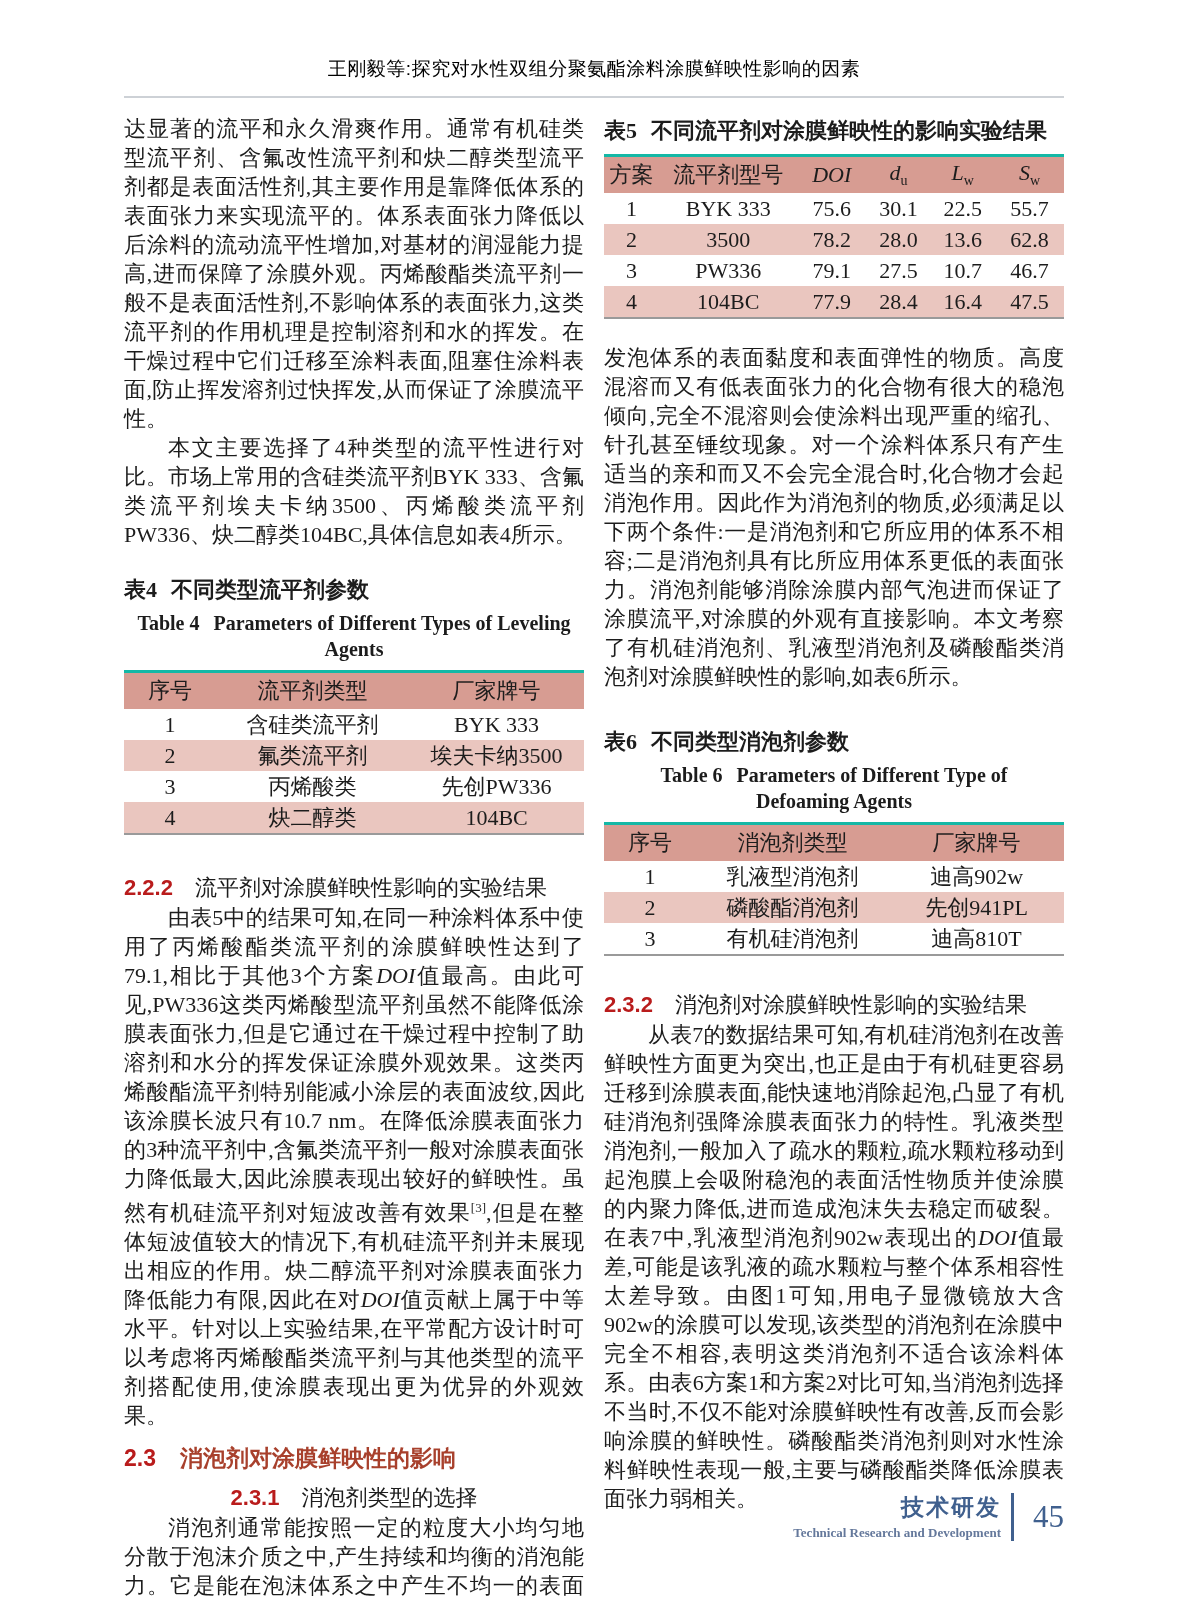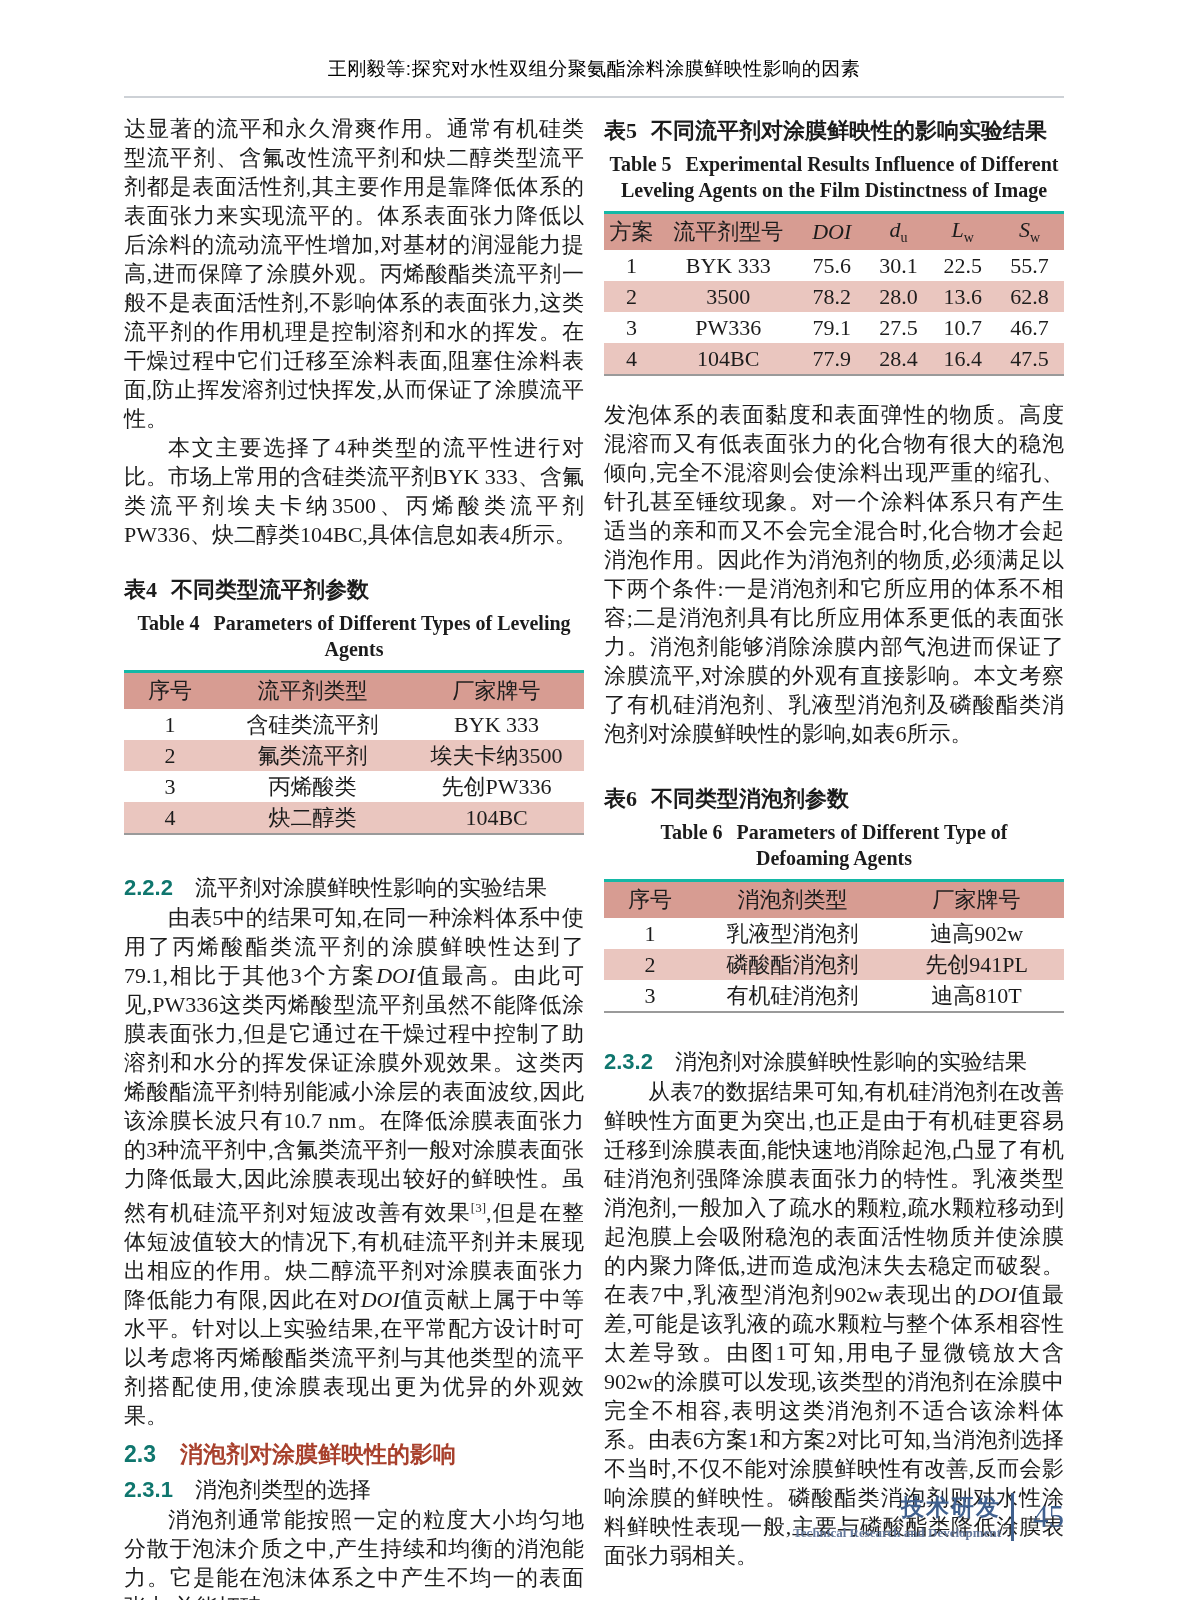--- a/index.html
+++ b/index.html
@@ -20,24 +20,24 @@
   .tbl-caption-en{margin-top:5px;text-align:center;font-size:20px;font-weight:bold;line-height:26px;}
   .cap-label{margin-right:14px;}
   table{width:100%;border-collapse:collapse;margin-top:8px;
         border-top:3px solid #14b8a6;border-bottom:2px solid #9a9a9a;}
   th{background:#d79c92;font-weight:normal;height:36px;font-size:22px;text-align:center;padding:0;}
   td{height:31px;font-size:22px;text-align:center;padding:0;}
   tr.alt td{background:#eac6bf;}
   td sub,th sub{font-size:14px;}
 
   .h3{margin-top:38px;font-size:22px;line-height:30px;}
-  .h-num{color:#0f766e;font-family:"Liberation Sans","DejaVu Sans",sans-serif;font-weight:bold;margin-right:22px;}
-  .h2-red{margin-top:8px;font-size:23px;line-height:32px;font-weight:bold;color:#a8402c;}
+  .h-num{color:#b91c1c;font-family:"Liberation Sans","DejaVu Sans",sans-serif;font-weight:bold;margin-right:22px;}
+  .h2-red{margin-top:8px;font-size:23px;line-height:40px;font-weight:bold;color:#a8402c;}
   .h2-red .h-num{margin-right:24px;}
-  .h3-black{margin-top:2px;}
+  .h3-black{margin-top:2px;text-align:center;}
 
   .footer{position:absolute;top:1492px;right:123px;display:flex;align-items:center;}
   .footer-text{text-align:right;color:#40608e;}
   .footer-zh{font-size:23px;font-weight:bold;font-family:"Liberation Sans","DejaVu Sans",sans-serif;letter-spacing:2px;}
   .footer-en{font-size:13px;color:#64789b;font-weight:bold;margin-top:2px;text-align:right;}
   .footer-bar{width:3px;height:48px;background:#40608e;margin-left:10px;margin-right:9px;}
   .footer-num{font-size:31px;color:#40608e;margin-left:10px;}
 </style>
 </head>
 <body>
@@ -101,24 +101,20 @@
         <div class="h3 h3-black" style="margin-top:4px">
           <span class="h-num">2.3.1</span><span>消泡剂类型的选择</span>
         </div>
         <p class="body-p indent">消泡剂通常能按照一定的粒度大小均匀地分散于泡沫介质之中,产生持续和均衡的消泡能力。它是能在泡沫体系之中产生不均一的表面张力,并能打破</p>
       </div>
 
       <div class="col">
         <div class="tbl-caption-zh" style="margin-top:2px">
           <span class="cap-label">表5</span><span>不同流平剂对涂膜鲜映性的影响实验结果</span>
         </div>
-        <div class="tbl-caption-en">
-          <div><span class="cap-label">Table 5</span><span>Experimental Results Influence of Different</span></div>
-          <div>Leveling Agents on the Film Distinctness of Image</div>
-        </div>
         <table>
           <tbody>
               <tr>
             <th style="width:12%">方案</th>
             <th style="width:30%">流平剂型号</th>
             <th style="width:15%"><i>DOI</i></th>
             <th style="width:14%"><i>d</i><sub>u</sub></th>
             <th style="width:14%"><i>L</i><sub>w</sub></th>
             <th style="width:15%"><i>S</i><sub>w</sub></th>
           </tr>

